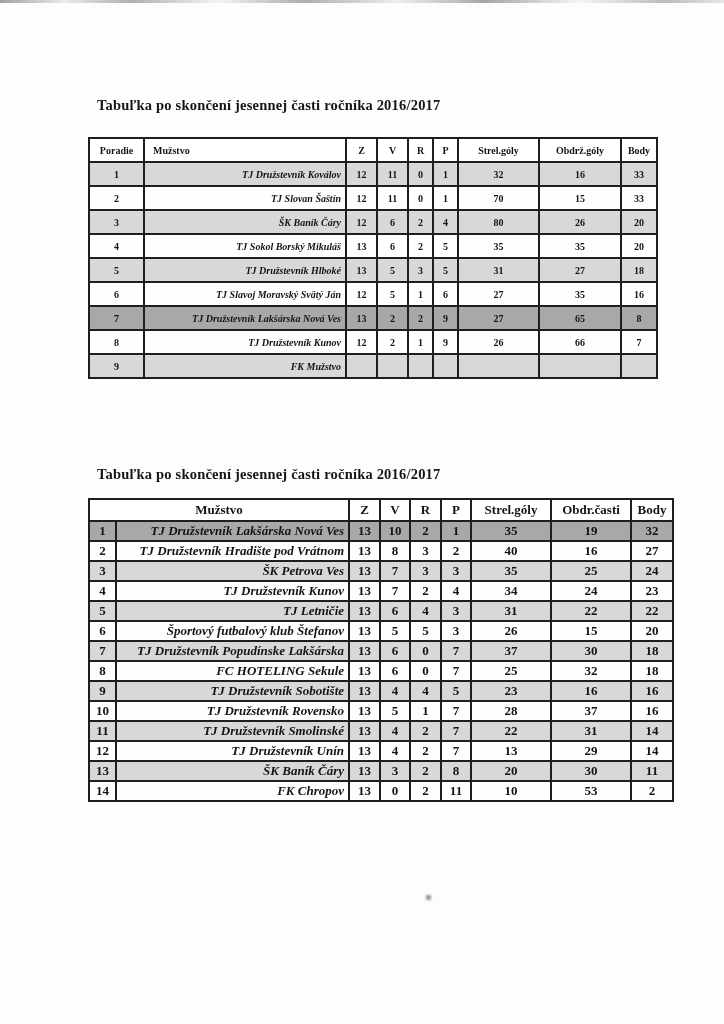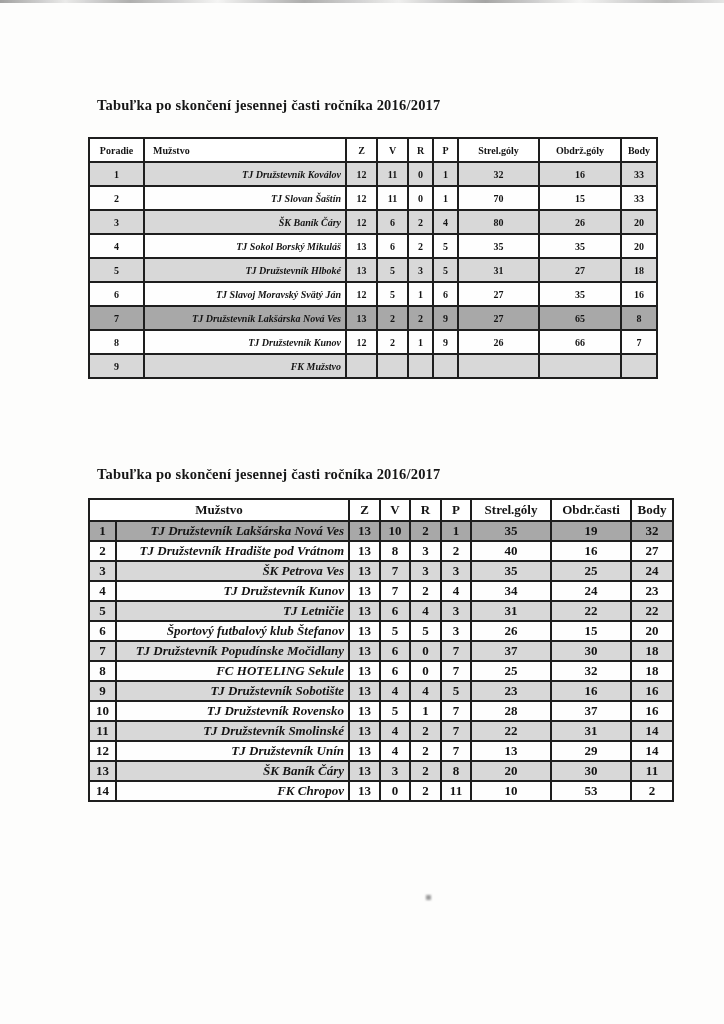--- a/index.html
+++ b/index.html
@@ -311,21 +311,21 @@
           <td class="num-cell">13</td>
           <td class="num-cell">5</td>
           <td class="num-cell">5</td>
           <td class="num-cell">3</td>
           <td class="num-cell">26</td>
           <td class="num-cell">15</td>
           <td class="num-cell">20</td>
         </tr>
         <tr class="shade-light">
           <td class="num-cell">7</td>
-          <td class="team-cell">TJ Družstevník Popudínske Močidlany</td>
+          <td class="team-cell">TJ Družstevník Popudínske Lakšárska</td>
           <td class="num-cell">13</td>
           <td class="num-cell">6</td>
           <td class="num-cell">0</td>
           <td class="num-cell">7</td>
           <td class="num-cell">37</td>
           <td class="num-cell">30</td>
           <td class="num-cell">18</td>
         </tr>
         <tr class="shade-white">
           <td class="num-cell">8</td>

